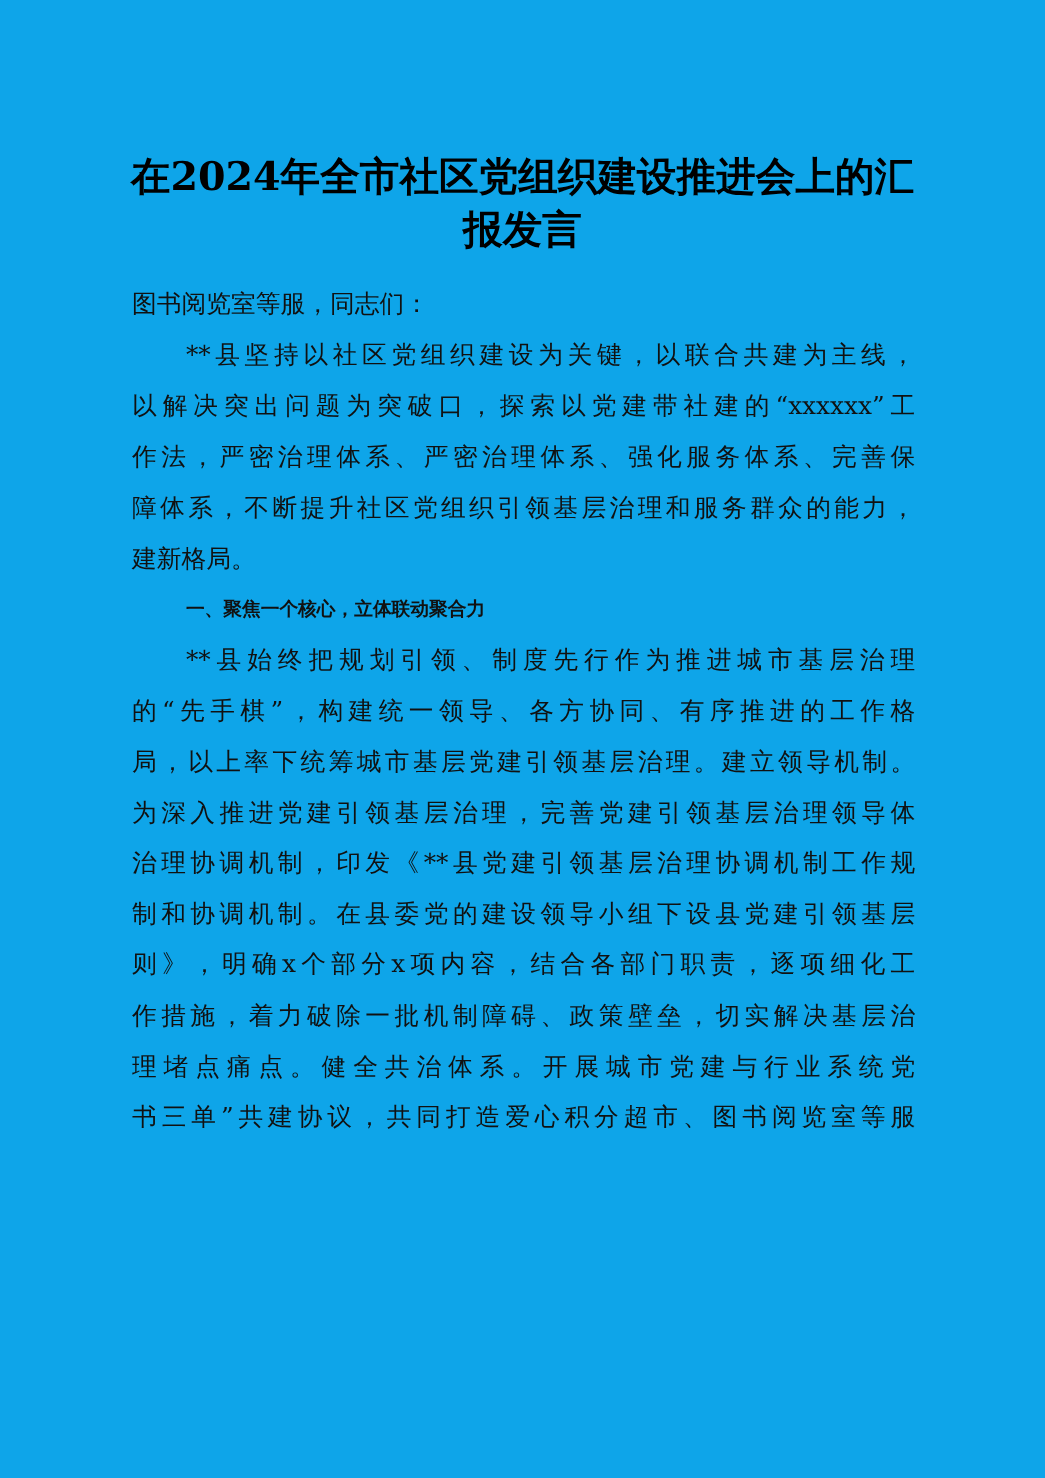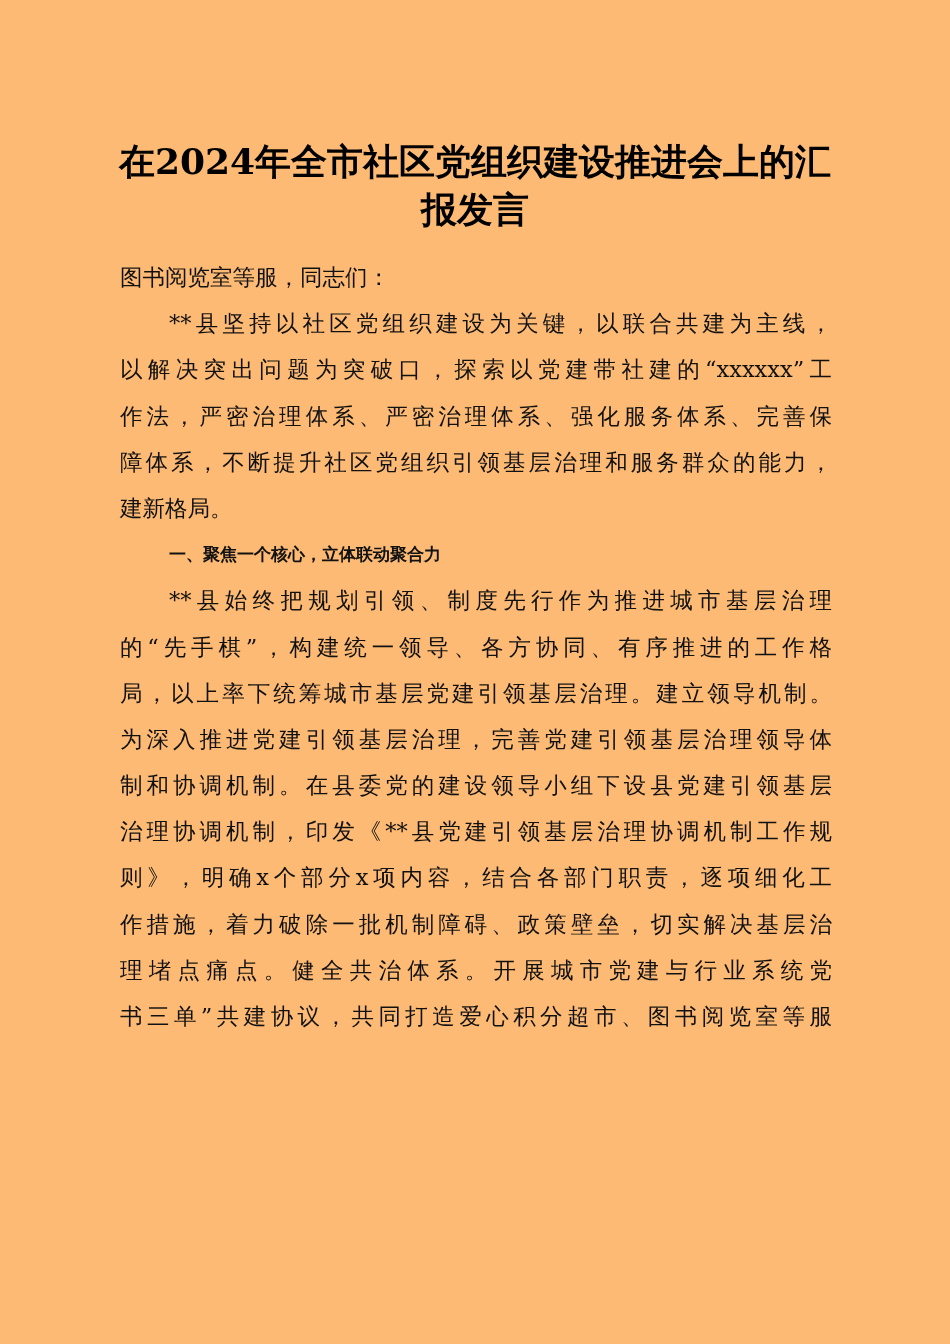--- a/index.html
+++ b/index.html
@@ -13,21 +13,21 @@
       position: relative;
       overflow: hidden;
       color: #111111;
       font-family: "DejaVu Serif", "Liberation Serif", serif;
     }
     .page {
       position: absolute;
       left: 0; top: 0;
       width: 950px;
       height: 1344px;
-      background: #fdba74;
+      background: #0ea5e9;
       text-decoration: underline;
     }
     .title {
       position: absolute;
       left: 110px;
       width: 730px;
       top: 137px;
       text-align: center;
       font-family: "DejaVu Serif", "Liberation Serif", serif;
       font-weight: bold;
@@ -86,22 +86,22 @@
       <span class="line last">建新格局。</span>
     </div>
 
     <span class="line indent heading">一、聚焦一个核心，立体联动聚合力</span>
 
     <div>
       <span class="line indent">**县始终把规划引领、制度先行作为推进城市基层治理</span>
       <span class="line">的“先手棋”，构建统一领导、各方协同、有序推进的工作格</span>
       <span class="line">局，以上率下统筹城市基层党建引领基层治理。建立领导机制。</span>
       <span class="line">为深入推进党建引领基层治理，完善党建引领基层治理领导体</span>
+      <span class="line">治理协调机制，印发《**县党建引领基层治理协调机制工作规</span>
       <span class="line">制和协调机制。在县委党的建设领导小组下设县党建引领基层</span>
-      <span class="line">治理协调机制，印发《**县党建引领基层治理协调机制工作规</span>
       <span class="line">则》，明确x个部分x项内容，结合各部门职责，逐项细化工</span>
       <span class="line">作措施，着力破除一批机制障碍、政策壁垒，切实解决基层治</span>
       <span class="line">理堵点痛点。健全共治体系。开展城市党建与行业系统党</span>
       <span class="line">书三单”共建协议，共同打造爱心积分超市、图书阅览室等服</span>
     </div>
   </div>
 
 </div>
 
 </body></html>

